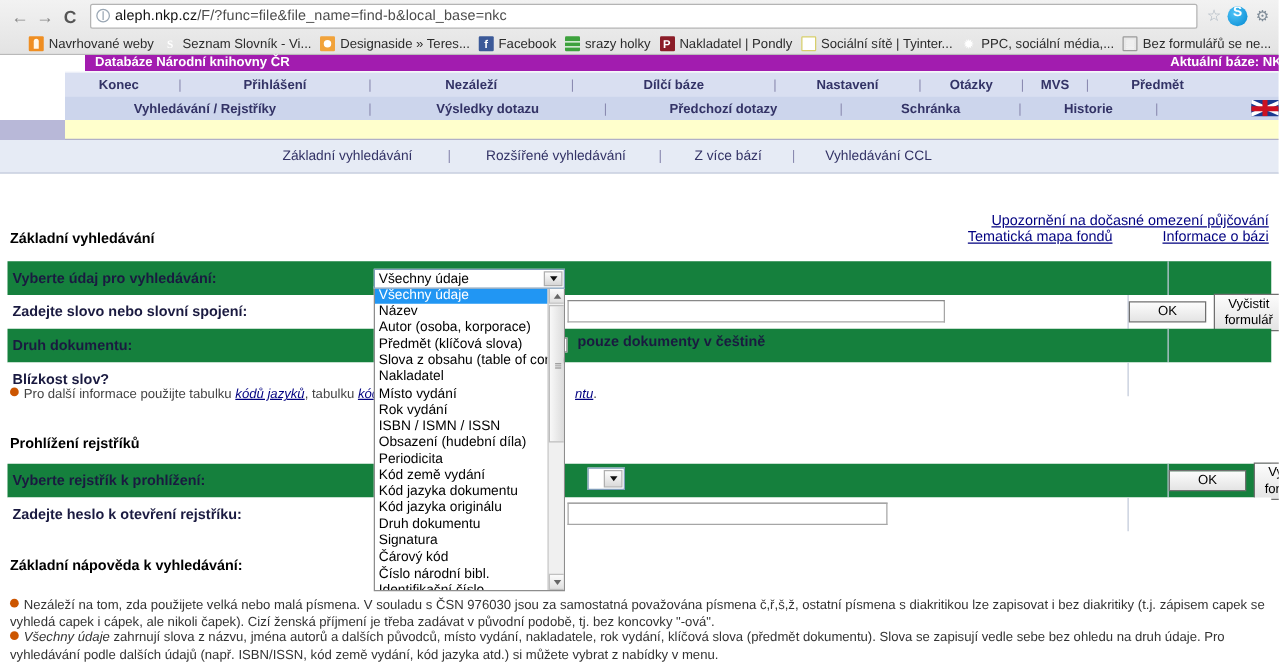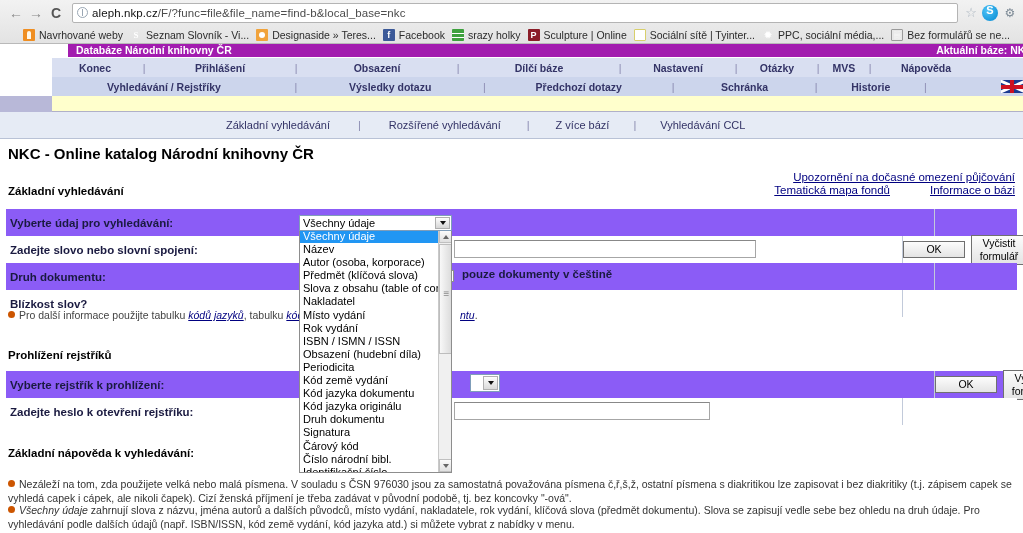--- a/index.html
+++ b/index.html
@@ -166,21 +166,21 @@
   .sec-title {
     position: absolute; left: 8px; font-size: 11.5px; font-weight: bold; color: #000000;
   }
   #sec1 { top: 46px; }
   #sec2 { top: 210px; }
   #sec3 { top: 308px; }
 
   
   .ftable { position: absolute; left: 6px; width: 1011px; }
   .frow { display: flex; height: 27px; align-items: center; position: relative; }
-  .frow.alt { background: #8b5cf6; gap: 16px; }
+  .frow.alt { background: #15803d; gap: 16px; }
   .frow.plain { background: #ffffff; }
   .fr-label {
     width: 290px; flex: none; padding-left: 4px;
     font-size: 11.5px; font-weight: bold; color: #1a1a40;
   }
   .fr-field { width: 606px; flex: none; position: relative; height: 27px; }
   .fr-btns {
     flex: 1; height: 27px; border-left: 1px solid #c2cada;
     display: flex; align-items: center; justify-content: center; gap: 6px;
   }
@@ -329,21 +329,21 @@
       <div class="bk">
         <span class="fav fav-fb">f</span>
         <span>Facebook</span>
       </div>
       <div class="bk">
         <span class="fav fav-sz"></span>
         <span>srazy holky</span>
       </div>
       <div class="bk">
         <span class="fav fav-pon">P</span>
-        <span>Sculpture | Online</span>
+        <span>Nakladatel | Pondly</span>
       </div>
       <div class="bk">
         <span class="fav fav-soc"></span>
         <span>Sociální sítě | Tyinter...</span>
       </div>
       <div class="bk">
         <span class="fav fav-ppc">✹</span>
         <span>PPC, sociální média,...</span>
       </div>
       <div class="bk">
@@ -362,31 +362,31 @@
     <div class="hdr-bar">
       <span class="l">Databáze Národní knihovny ČR</span>
       <span class="r">Aktuální báze:  NKC</span>
     </div>
 
     <div class="menu-row1">
       <div class="mi" style="width:86px">Konec</div>
       <div class="sep">|</div>
       <div class="mi" style="width:140px">Přihlášení</div>
       <div class="sep">|</div>
-      <div class="mi" style="width:150px">Obsazení</div>
+      <div class="mi" style="width:150px">Nezáleží</div>
       <div class="sep">|</div>
       <div class="mi" style="width:150px">Dílčí báze</div>
       <div class="sep">|</div>
       <div class="mi" style="width:104px">Nastavení</div>
       <div class="sep">|</div>
       <div class="mi" style="width:70px">Otázky</div>
       <div class="sep">|</div>
       <div class="mi" style="width:40px">MVS</div>
       <div class="sep">|</div>
-      <div class="mi" style="width:100px">Nápověda</div>
+      <div class="mi" style="width:100px">Předmět</div>
     </div>
 
     <div class="menu-row2">
       <div class="mi" style="width:226px">Vyhledávání / Rejstříky</div>
       <div class="sep">|</div>
       <div class="mi" style="width:150px">Výsledky dotazu</div>
       <div class="sep">|</div>
       <div class="mi" style="width:150px">Předchozí dotazy</div>
       <div class="sep">|</div>
       <div class="mi" style="width:104px">Schránka</div>
@@ -411,21 +411,20 @@
     <div class="snsep" style="padding:0 28px">|</div>
     <div class="sn">Rozšířené vyhledávání</div>
     <div class="snsep" style="padding:0 26px">|</div>
     <div class="sn">Z více bází</div>
     <div class="snsep" style="padding:0 24px">|</div>
     <div class="sn">Vyhledávání CCL</div>
   </div>
 
   <div class="body-area">
 
-    <div class="page-title">NKC -  Online katalog Národní knihovny ČR</div>
 
     <div class="links-block">
       <span class="lnk">Upozornění na dočasné omezení půjčování</span>
     </div>
     <div class="links-row2">
       <span class="lnk">Tematická mapa fondů</span>
       <span class="lnk">Informace o bázi</span>
     </div>
 
     <div class="sec-title" id="sec1">Základní vyhledávání</div>

